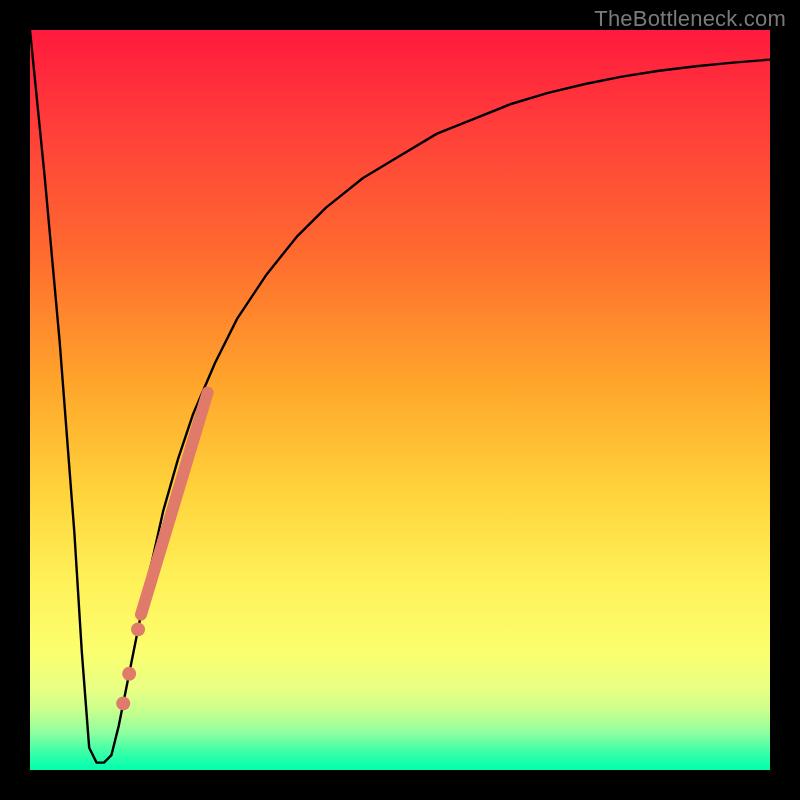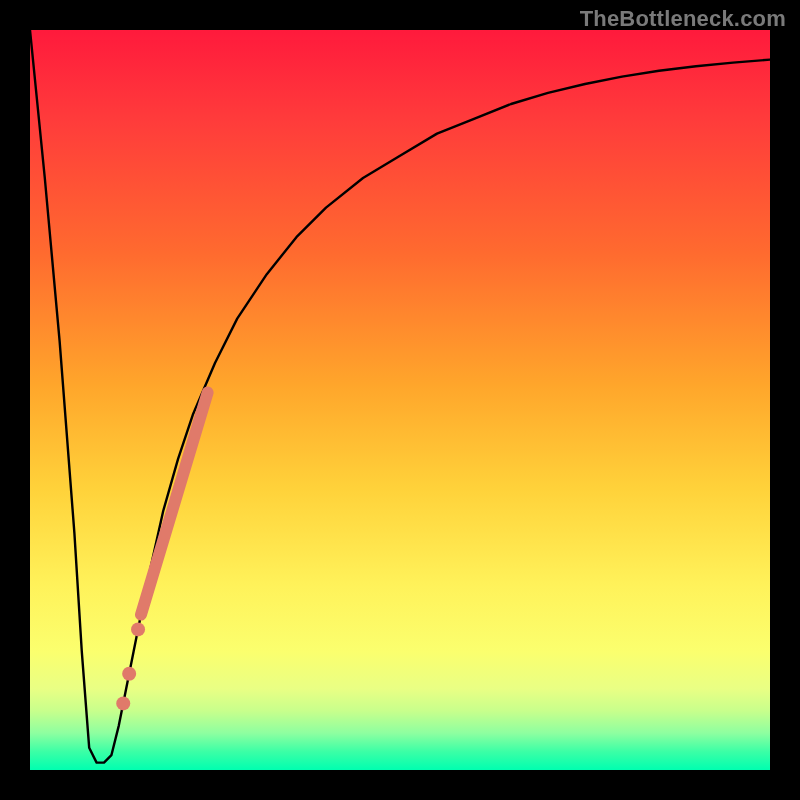--- a/index.html
+++ b/index.html
@@ -45,21 +45,21 @@
     width: 740px;
     height: 740px;
     overflow: visible;
   }
   .watermark {
     position: absolute;
     top: 6px;
     right: 14px;
     color: #7a7a7a;
     font-size: 22px;
-    font-weight: 700;
+    font-weight: 400;
     letter-spacing: 0.2px;
     user-select: none;
     text-align: right;
   }
   .curve {
     fill: none;
     stroke: #000;
     stroke-width: 2.4;
     stroke-linejoin: round;
     stroke-linecap: round;

